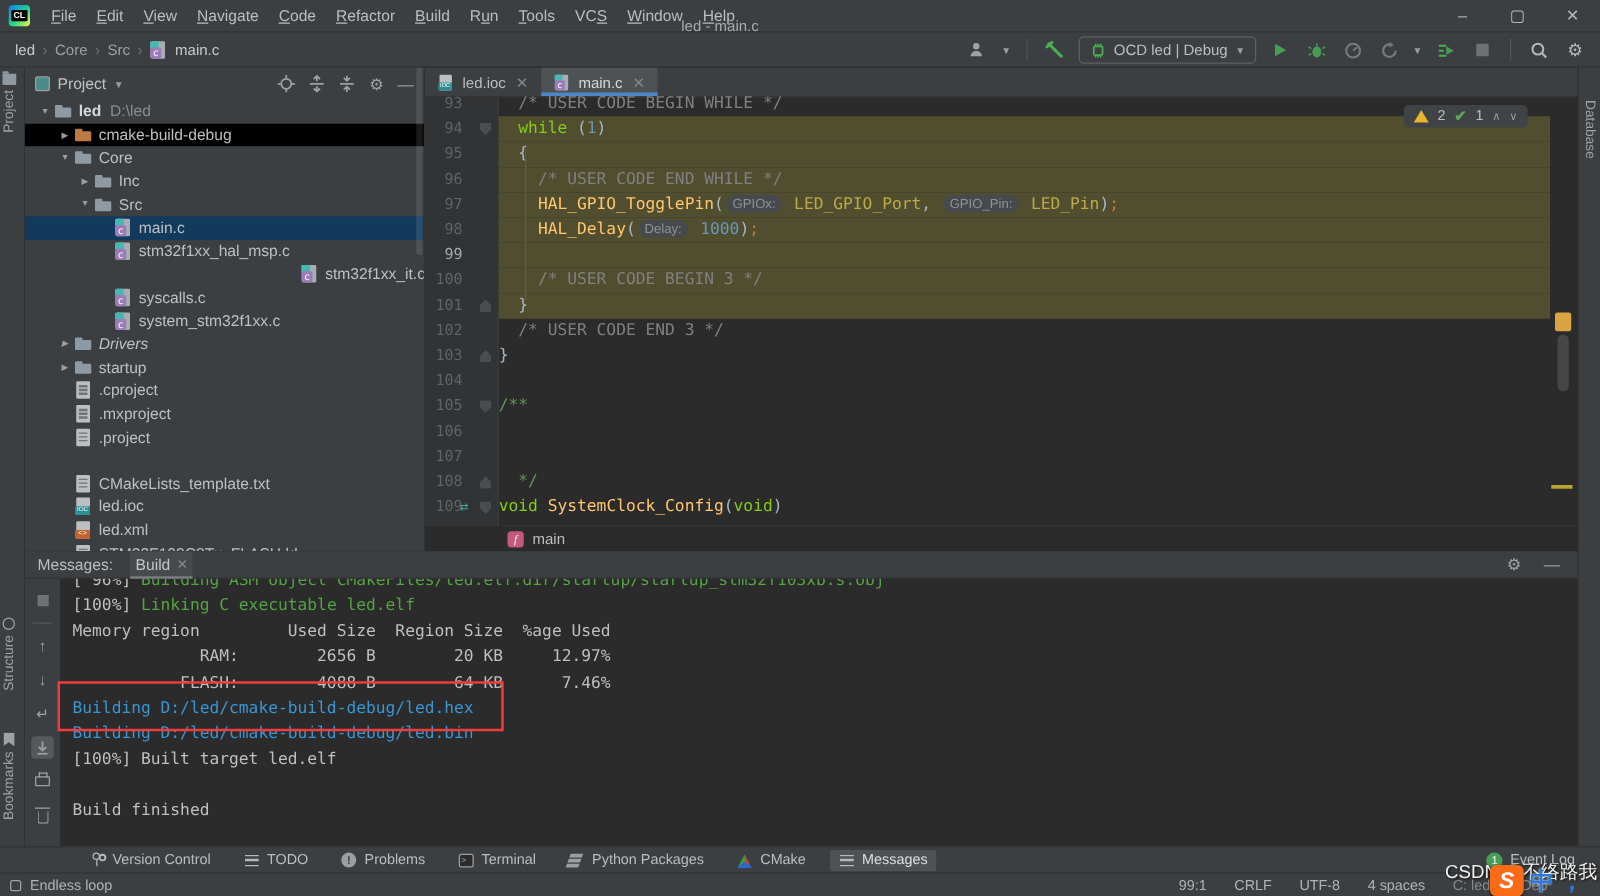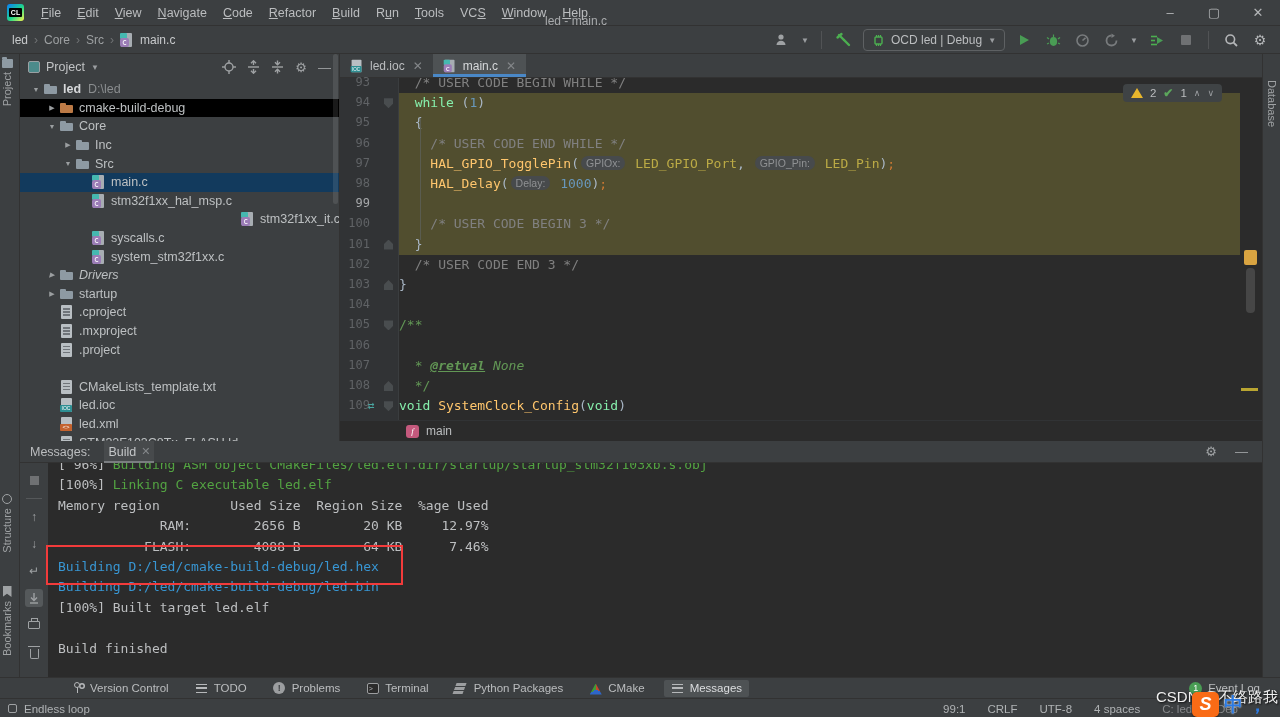--- a/index.html
+++ b/index.html
@@ -81,21 +81,21 @@
   .grow{position:absolute;left:0;width:59px;height:20.2px;font-family:"DejaVu Sans Mono",monospace;font-size:12px;color:#606366;}
   .grow .lnum{position:absolute;left:0;top:2px;width:30px;text-align:right;}
   .grow.cur .lnum{color:#a7a9ab;}
   .fold{position:absolute;left:44px;top:5px;width:9px;height:10px;background:#494d4f;}
   .fold.open{clip-path:polygon(0 0,100% 0,100% 55%,50% 100%,0 55%);}
   .fold.close{clip-path:polygon(50% 0,100% 45%,100% 100%,0 100%,0 45%);}
   .jumpic{position:absolute;left:28px;top:3px;font-size:11px;color:#4aa5a0;}
   #code-area{position:absolute;left:59px;top:24px;width:841px;height:342px;}
   .crow{position:absolute;left:0;width:841px;height:20.2px;font-family:"DejaVu Sans Mono",monospace;font-size:13px;white-space:pre;line-height:20.2px;}
   .crow.olive{background:#514e2f;}
-  .tk-kw{color:#86efac;}.tk-num{color:#6897bb;}.tk-fn{color:#ffc66d;}.tk-macro{color:#bbaa45;}
+  .tk-kw{color:#84cc16;}.tk-num{color:#6897bb;}.tk-fn{color:#ffc66d;}.tk-macro{color:#bbaa45;}
   .tk-cmt{color:#808080;}.tk-doc{color:#629755;}.tk-docit{color:#629755;font-style:italic;}
   .tk-doctag{color:#629755;font-weight:bold;text-decoration:underline;font-style:italic;}
   .tk-plain{color:#a9b7c6;}.tk-semi{color:#cc7832;}
   .hint{display:inline-block;background:#474a4c;color:#8f9193;border-radius:7px;font-size:10.5px;font-family:"Liberation Sans",sans-serif;padding:0 5px;margin:0 2px;line-height:14px;vertical-align:1px;}
   #indent-guide{position:absolute;left:80px;top:64px;width:1px;height:122px;background:#5a5c50;}
   #inspections{position:absolute;right:40px;top:30px;height:18px;background:#3f4345;border-radius:4px;display:flex;align-items:center;gap:7px;padding:0 8px;font-size:11.5px;color:#bbbdbf;}
   .warn-tri{width:0;height:0;border-left:6px solid transparent;border-right:6px solid transparent;border-bottom:10px solid #e8b62c;position:relative;}
   .ok-check{color:#5ca75c;font-size:12px;font-weight:bold;}
   .insp-chev{color:#9a9da0;font-size:9px;}
   #sb-mark-orange{position:absolute;right:5px;top:196px;width:13px;height:15px;background:#d9a441;border-radius:2px;}
@@ -547,21 +547,20 @@
         <div class="crow olive" style="top: 55.6px;"><span class="tk-cmt">    /* USER CODE END WHILE */</span></div>
         <div class="crow olive" style="top: 75.8px;"><span class="tk-plain">    </span><span class="tk-fn">HAL_GPIO_TogglePin</span><span class="tk-plain">(</span><span class="hint">GPIOx:</span><span class="tk-plain"> </span><span class="tk-macro">LED_GPIO_Port</span><span class="tk-plain">, </span><span class="hint">GPIO_Pin:</span><span class="tk-plain"> </span><span class="tk-macro">LED_Pin</span><span class="tk-plain">)</span><span class="tk-semi">;</span></div>
         <div class="crow olive" style="top: 96px;"><span class="tk-plain">    </span><span class="tk-fn">HAL_Delay</span><span class="tk-plain">(</span><span class="hint">Delay:</span><span class="tk-plain"> </span><span class="tk-num">1000</span><span class="tk-plain">)</span><span class="tk-semi">;</span></div>
         <div class="crow olive" style="top: 116.2px;"></div>
         <div class="crow olive" style="top: 136.4px;"><span class="tk-cmt">    /* USER CODE BEGIN 3 */</span></div>
         <div class="crow olive" style="top: 156.6px;"><span class="tk-plain">  }</span></div>
         <div class="crow" style="top: 176.8px;"><span class="tk-cmt">  /* USER CODE END 3 */</span></div>
         <div class="crow" style="top: 197px;"><span class="tk-plain">}</span></div>
         <div class="crow" style="top: 217.2px;"></div>
         <div class="crow" style="top: 237.4px;"><span class="tk-doc">/**</span></div>
-        <div class="crow" style="top: 277.8px;"><span class="tk-doc">  * </span><span class="tk-doctag">@retval</span><span class="tk-docit"> None</span></div>
         <div class="crow" style="top: 298px;"><span class="tk-doc">  */</span></div>
         <div class="crow" style="top: 318.2px;"><span class="tk-kw">void</span><span class="tk-plain"> </span><span class="tk-fn">SystemClock_Config</span><span class="tk-plain">(</span><span class="tk-kw">void</span><span class="tk-plain">)</span></div>
       </div>
     <div id="indent-guide"></div>
     <div id="inspections">
       <span class="warn-tri"></span>
       <span>2</span>
       <span class="ok-check">✔</span>
       <span>1</span>
       <span class="insp-chev">∧</span>

